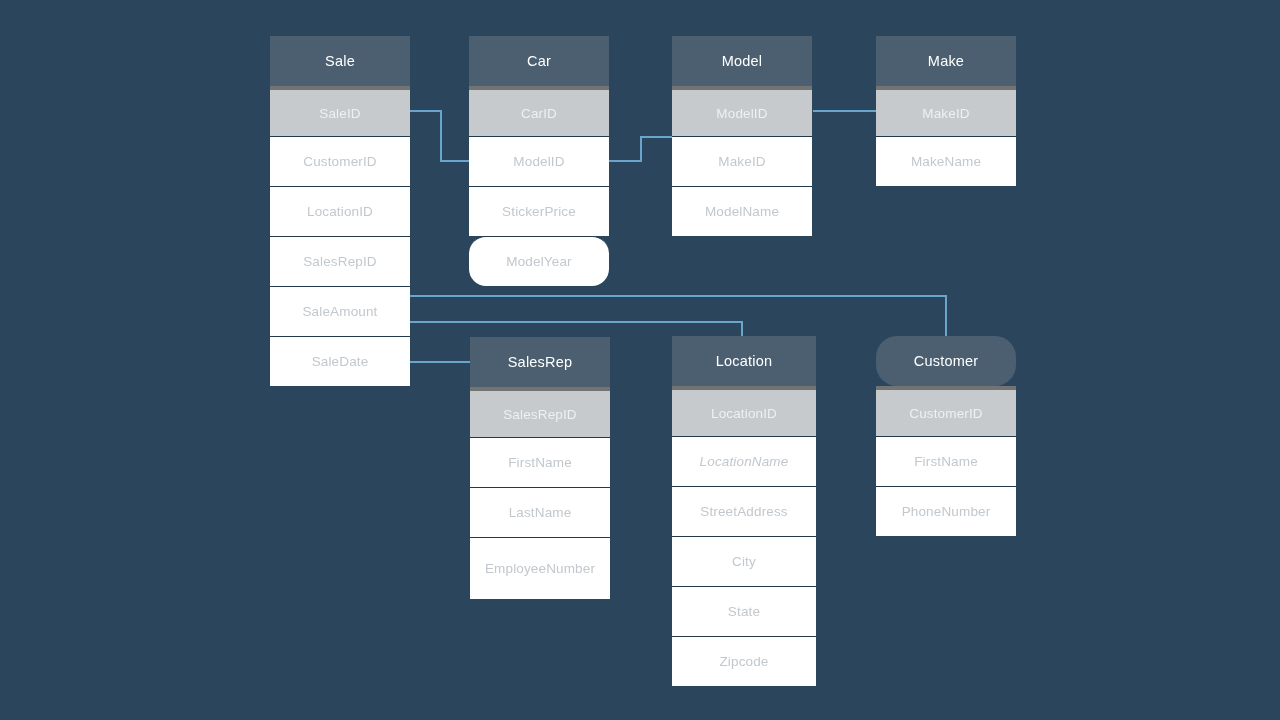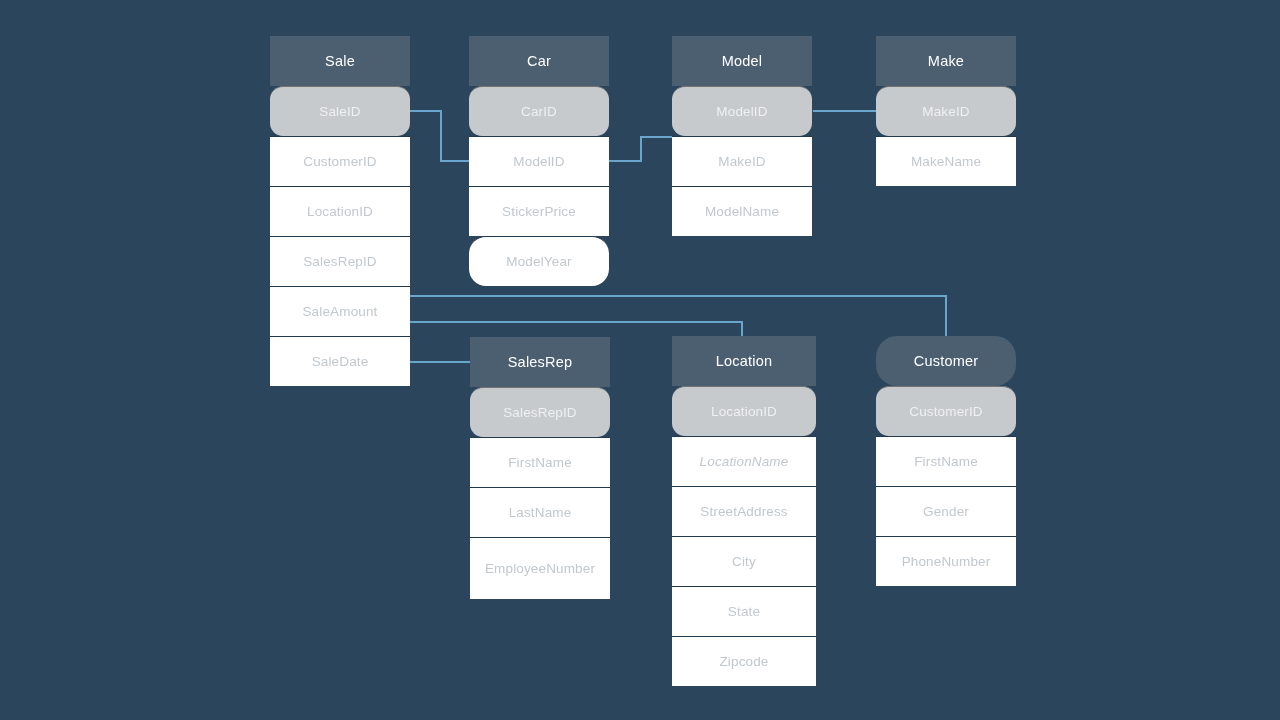--- a/index.html
+++ b/index.html
@@ -47,22 +47,21 @@
     align-items: center;
     justify-content: center;
     box-sizing: border-box;
     border-top: 1px solid #22384b;
     letter-spacing: 0.15px;
     white-space: nowrap;
   }
   .attr.pk {
     background: #c6cacd;
     color: #eef0f2;
-    border-top: 1px solid #737373;
-    border-radius: 13px;
+    border-top: 4px solid #737373;
   }
   .attr.pk + .attr {
     border-top: 1px solid #22384b;
   }
 </style>
 </head>
 <body>
 
 <div id="canvas">
   <svg id="links" viewBox="0 0 1280 720" width="1280" height="720">
@@ -114,17 +113,16 @@
         <div class="attr" style="height: 50px; background: rgb(255, 255, 255); font-style: italic;">LocationName</div>
         <div class="attr" style="height: 50px; background: rgb(255, 255, 255);">StreetAddress</div>
         <div class="attr" style="height: 50px; background: rgb(255, 255, 255);">City</div>
         <div class="attr" style="height: 50px; background: rgb(255, 255, 255);">State</div>
         <div class="attr" style="height: 50px; background: rgb(255, 255, 255);">Zipcode</div>
       </div>
       <div class="entity" style="left: 876px; top: 336px; width: 140px;">
         <div class="entity-header" style="height: 50px; background: rgb(76, 95, 113); border-radius: 21px;">Customer</div>
         <div class="attr pk" style="height: 50px; background: rgb(198, 202, 205);">CustomerID</div>
         <div class="attr" style="height: 50px; background: rgb(255, 255, 255);">FirstName</div>
-        <div class="attr" style="height: 50px; background: rgb(255, 255, 255);">Gender</div>
         <div class="attr" style="height: 50px; background: rgb(255, 255, 255);">PhoneNumber</div>
       </div>
     </div>
 </div>
 
 </body></html>

